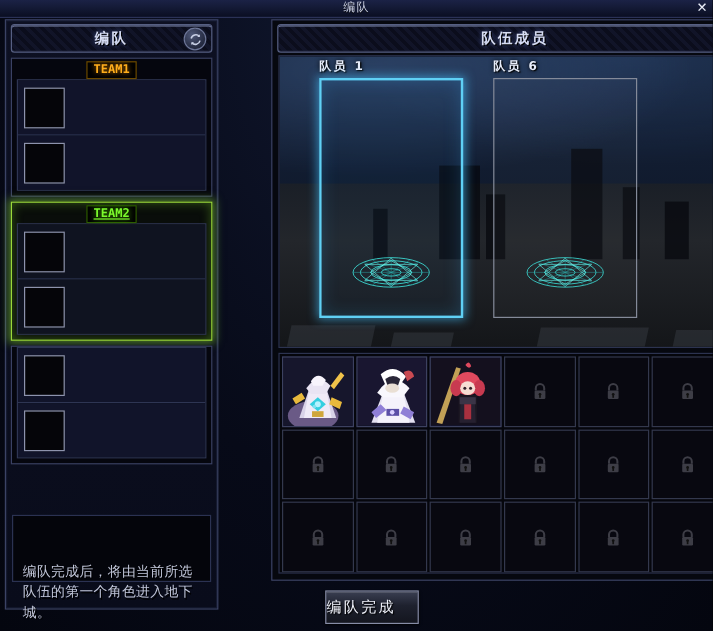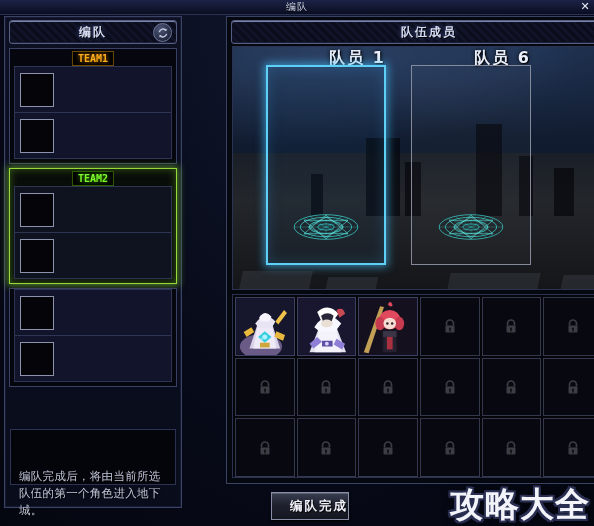--- a/index.html
+++ b/index.html
@@ -78,21 +78,21 @@
   }
   .team-badge-wrap{height:17px;position:relative;}
   .team-badge{
     position:absolute;left:50%;transform:translateX(-50%);top:2px;
     padding:0 5px;height:13px;line-height:13px;
     font-family:"DejaVu Sans Mono","Liberation Mono",monospace;
     font-size:10px;font-weight:bold;letter-spacing:0px;
     background:#000;border:1px solid #000;
   }
   .badge-1{color:#ffae1c;text-shadow:0 0 4px #c87a00;border-color:#6b4a00;}
-  .badge-2{color:#7cfb2c;text-shadow:0 0 5px #49b100;border-color:#2d5c00;}
+  .badge-2{color:#7cfb2c;text-shadow:0 0 5px #49b100;border-color:#2d5c00;text-decoration:underline;}
   .badge-3{color:#44f2e7;text-shadow:0 0 5px #0aa0a0;border-color:#055c5c;}
 
   .slot-rows{margin:0 4px 4px 4px;border:1px solid #2e3553;}
   .slot-row{
     height:45px;position:relative;
     background:#11142a;
     border-bottom:1px solid #2e3553;
   }
   .slot-row:last-child{border-bottom:none;}
   .team-block.selected .slot-row{background:#0f1320;}
@@ -145,22 +145,22 @@
   .rubble{
     position:absolute;bottom:0;background:rgba(70,76,86,.34);
     transform:skewX(-12deg);
   }
 
   .member-slot{
     position:absolute;top:18px;width:120px;height:200px;
     box-sizing:border-box;
   }
   .member-slot .mtitle{
-    position:absolute;top:-17px;left:0;width:120px;text-align:right;
-    font-size:16px;font-weight:bold;color:#e9eefb;
+    position:absolute;top:-17px;left:0;width:120px;text-align:left;
+    font-size:10px;font-weight:bold;color:#e9eefb;
     text-shadow:1px 1px 1px #000,0 0 4px rgba(0,0,0,.9);letter-spacing:2px;
   }
   .member-slot .mframe{
     position:absolute;left:0;top:0;width:120px;height:200px;
     box-sizing:border-box;
   }
   #slot-1{left:33px;}
   #slot-1 .mframe{
     border:2px solid #5fd0f5;
     box-shadow:0 0 8px 2px rgba(70,190,250,.62),
@@ -218,22 +218,22 @@
 
   
   #confirm-btn{
     position:absolute;left:271px;top:492px;width:76px;height:26px;
     background:linear-gradient(180deg,#3a3f52 0%,#1e212e 45%,#14161f 100%);
     border:1px solid #878da6;
     box-shadow:inset 0 1px 0 rgba(255,255,255,.18), 0 1px 2px #000;
     cursor:pointer;
   }
   #confirm-btn .btxt{
-    display:block;width:100%;height:26px;line-height:26px;text-align:right;
-    font-size:12.5px;font-weight:bold;color:#f0f2fa;letter-spacing:2px;
+    display:block;width:100%;height:26px;line-height:26px;text-align:left;
+    font-size:12.5px;font-weight:normal;color:#f0f2fa;letter-spacing:2px;
     text-shadow:1px 1px 1px #000;
   }
 
   
   #watermark{
     position:absolute;right:4px;bottom:2px;
     font-size:34px;font-weight:bold;color:#f2f4fa;letter-spacing:1px;
     line-height:40px;
     text-shadow:
       2px 0 0 #2a2f52,-2px 0 0 #2a2f52,0 2px 0 #2a2f52,0 -2px 0 #2a2f52,
@@ -575,14 +575,13 @@
             </svg>
         </div>
       </div>
     </div>
   </div>
 
   <div id="confirm-btn">
     <span class="btxt">编队完成</span>
   </div>
 
-  <div id="watermark">攻略大全</div>
 </div>
 
 </body></html>

